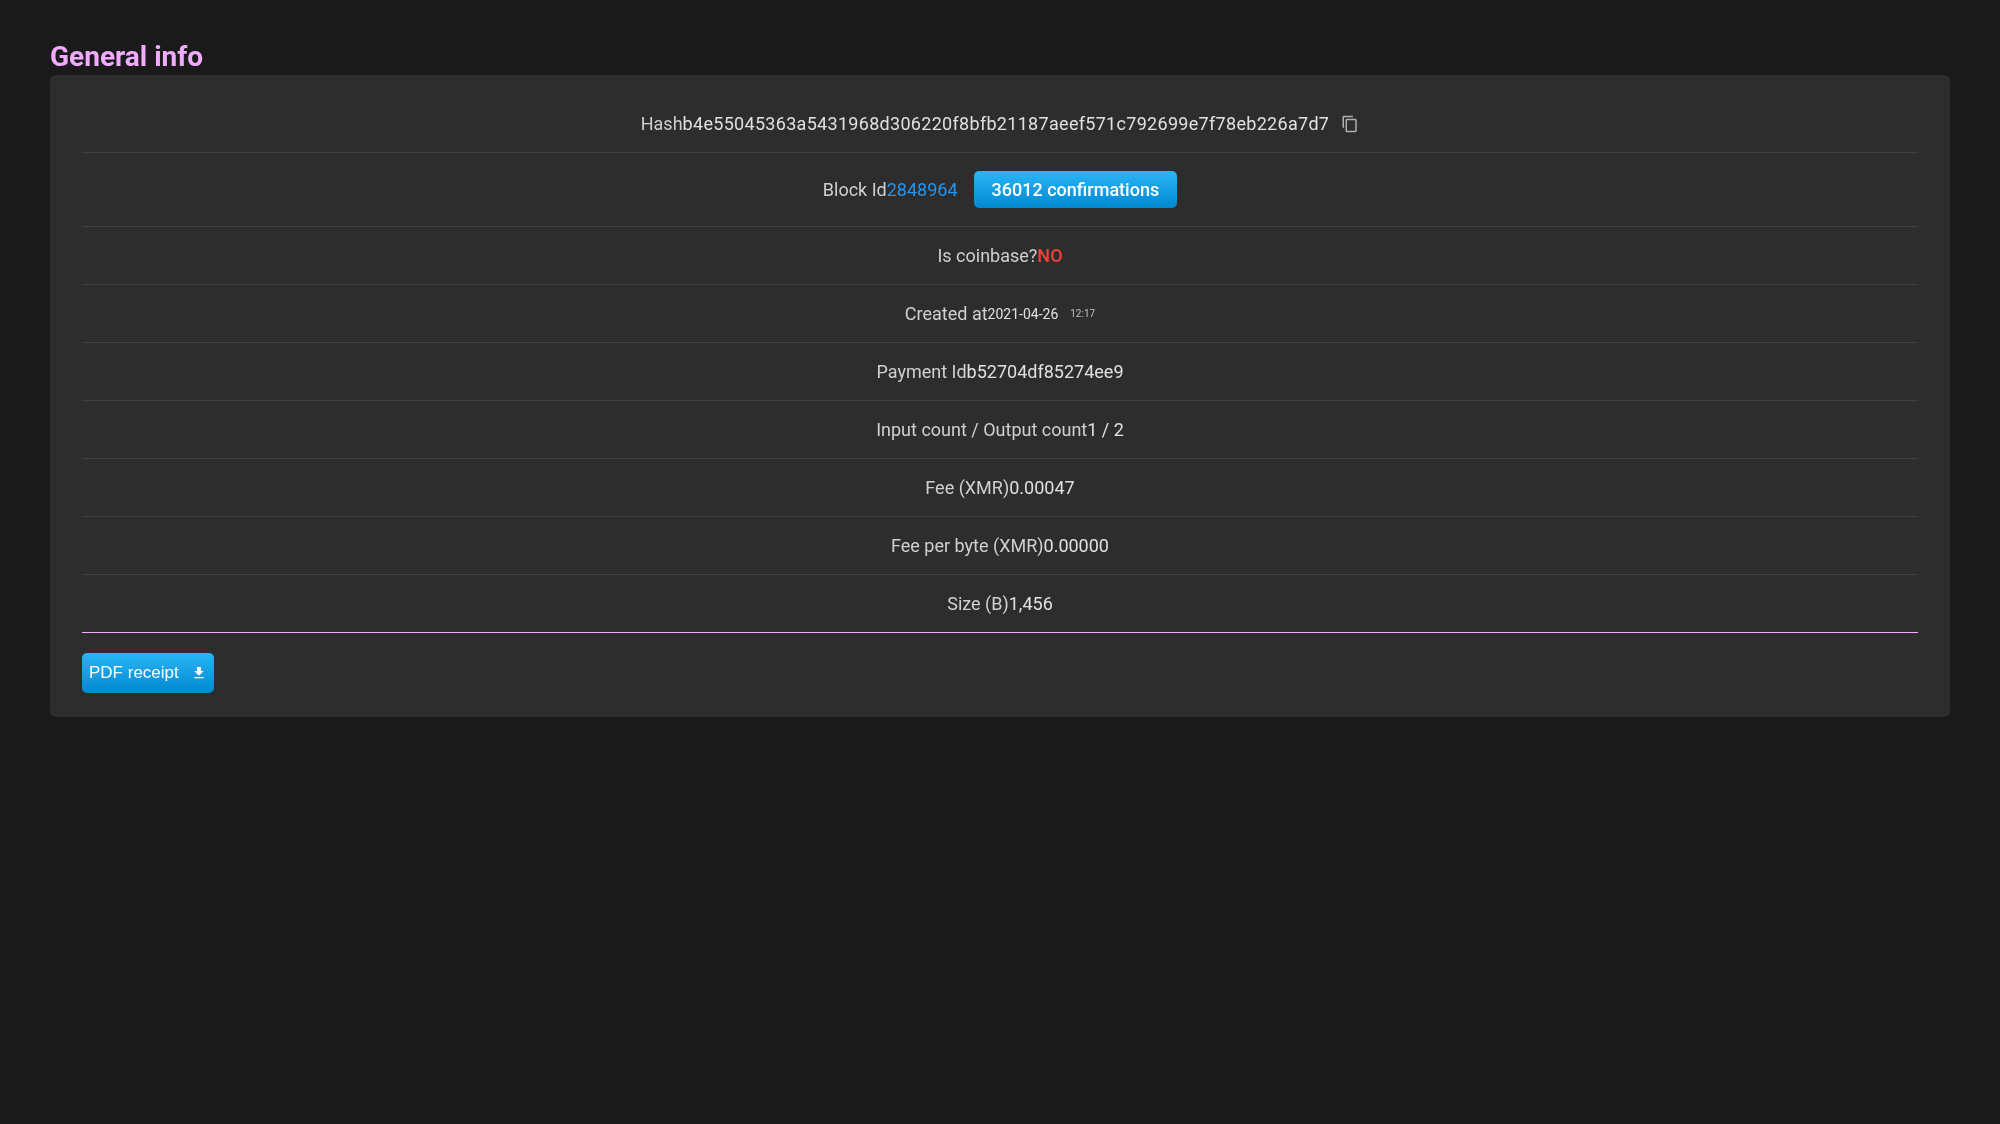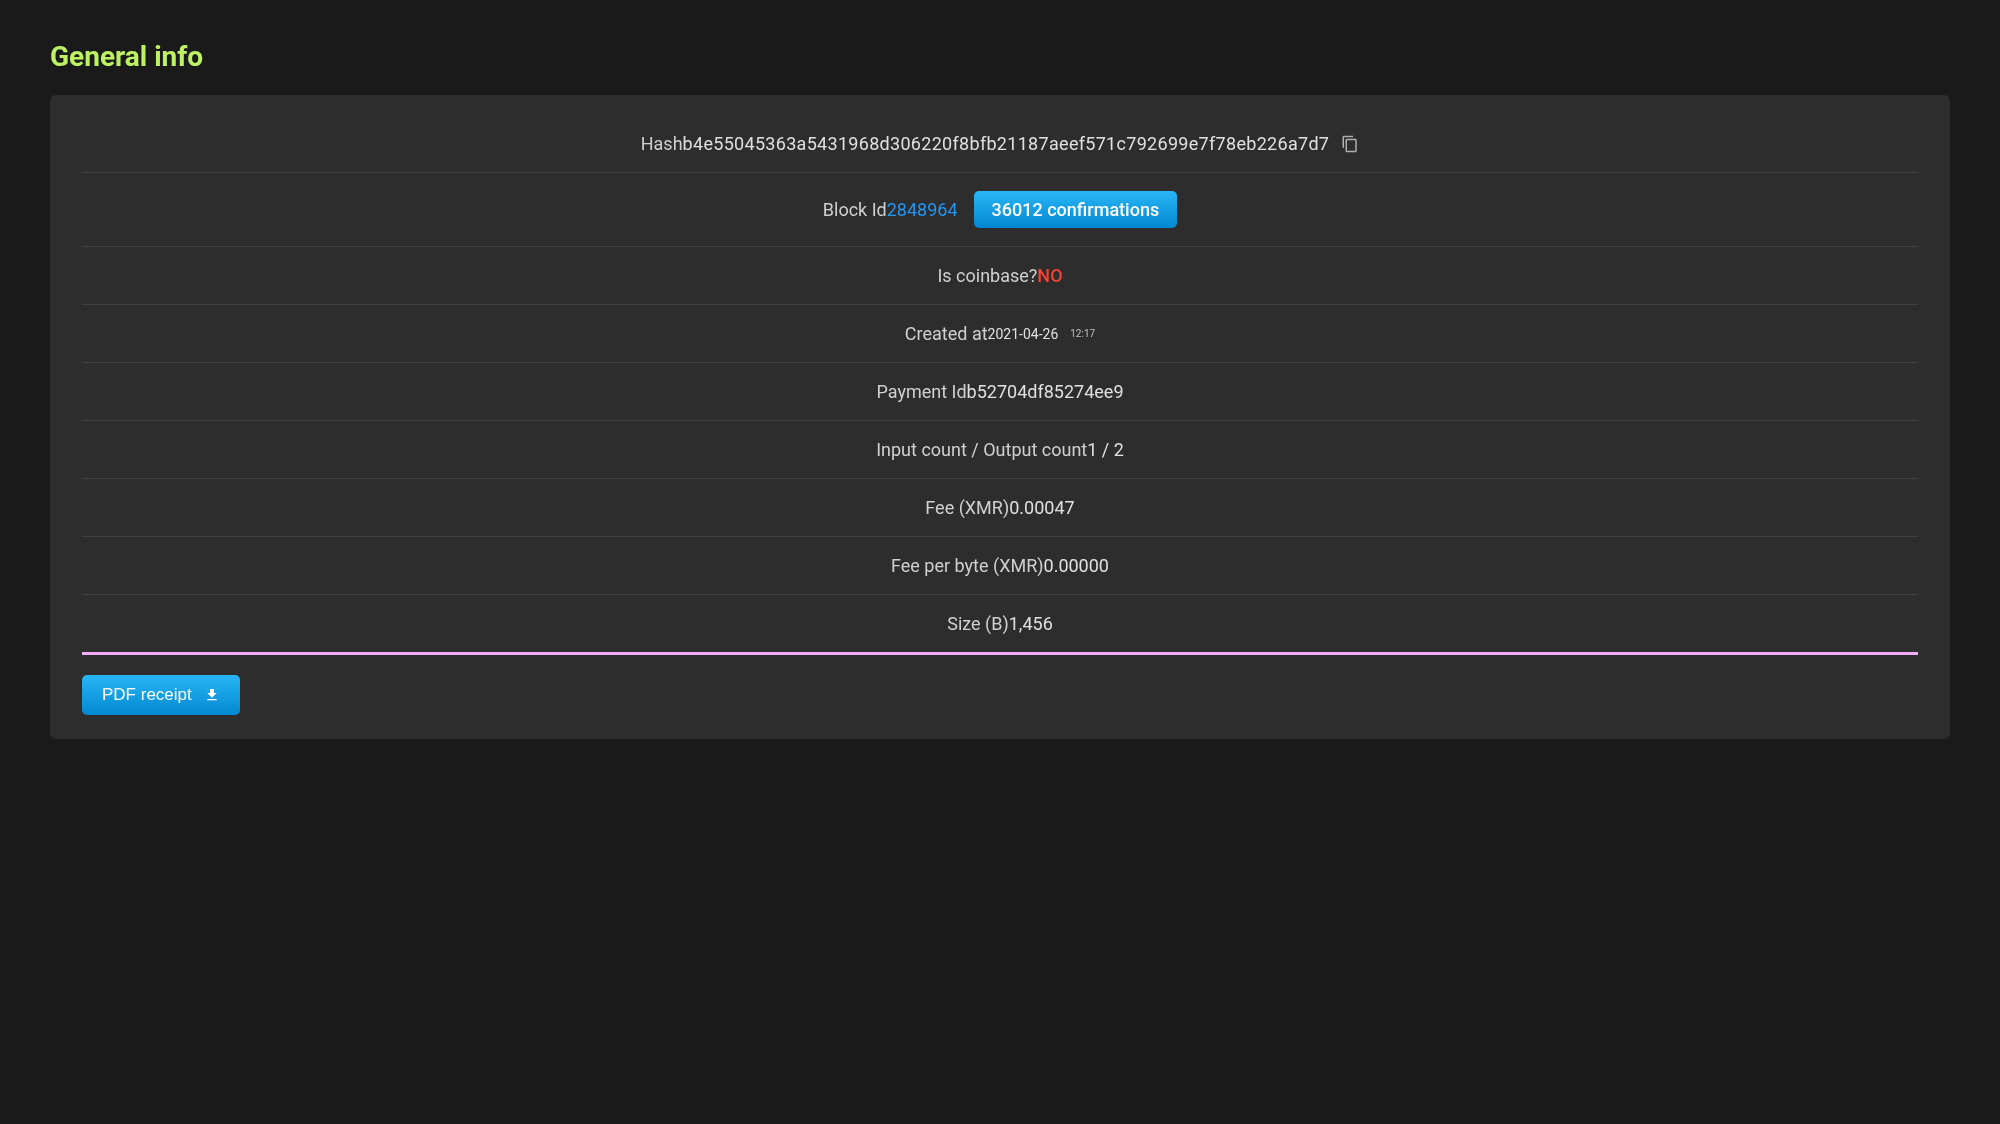--- a/index.html
+++ b/index.html
@@ -9,37 +9,37 @@
     }
     body {
       background-color: #1a1a1a;
       color: #e0e0e0;
       font-family: -apple-system, BlinkMacSystemFont, 'Segoe UI', Roboto, Helvetica, Arial, sans-serif;
       padding: 40px 50px;
     }
     .section-title {
       font-size: 28px;
       font-weight: 700;
-      color: #bef264;
-      margin-bottom: 22px;
+      color: #f0abfc;
+      margin-bottom: 2px;
     }
     .info-card {
       background-color: #2d2d2d;
       border-radius: 6px;
       padding: 20px 32px 24px;
     }
     .info-row {
       display: flex;
       justify-content: center;
       align-items: center;
       padding: 18px 0;
       border-bottom: 1px solid #404040;
     }
     .info-row:last-of-type {
-      border-bottom: 3px solid #f0abfc;
+      border-bottom: 1px solid #f0abfc;
     }
     .info-label {
       font-size: 18px;
       color: #d0d0d0;
     }
     .info-value {
       font-size: 18px;
       color: #e0e0e0;
       display: flex;
       align-items: center;
@@ -83,21 +83,21 @@
     .time-value {
       font-size: 10px;
       color: #c0c0c0;
     }
     .pdf-button {
       margin-top: 20px;
       background: linear-gradient(to bottom, #29b6f6, #0288d1);
       color: #ffffff;
       border: none;
       border-radius: 5px;
-      padding: 10px 20px;
+      padding: 10px 7px;
       font-size: 17px;
       font-weight: 500;
       cursor: pointer;
       display: inline-flex;
       align-items: center;
       gap: 12px;
     }
     .download-icon {
       width: 16px;
       height: 16px;

